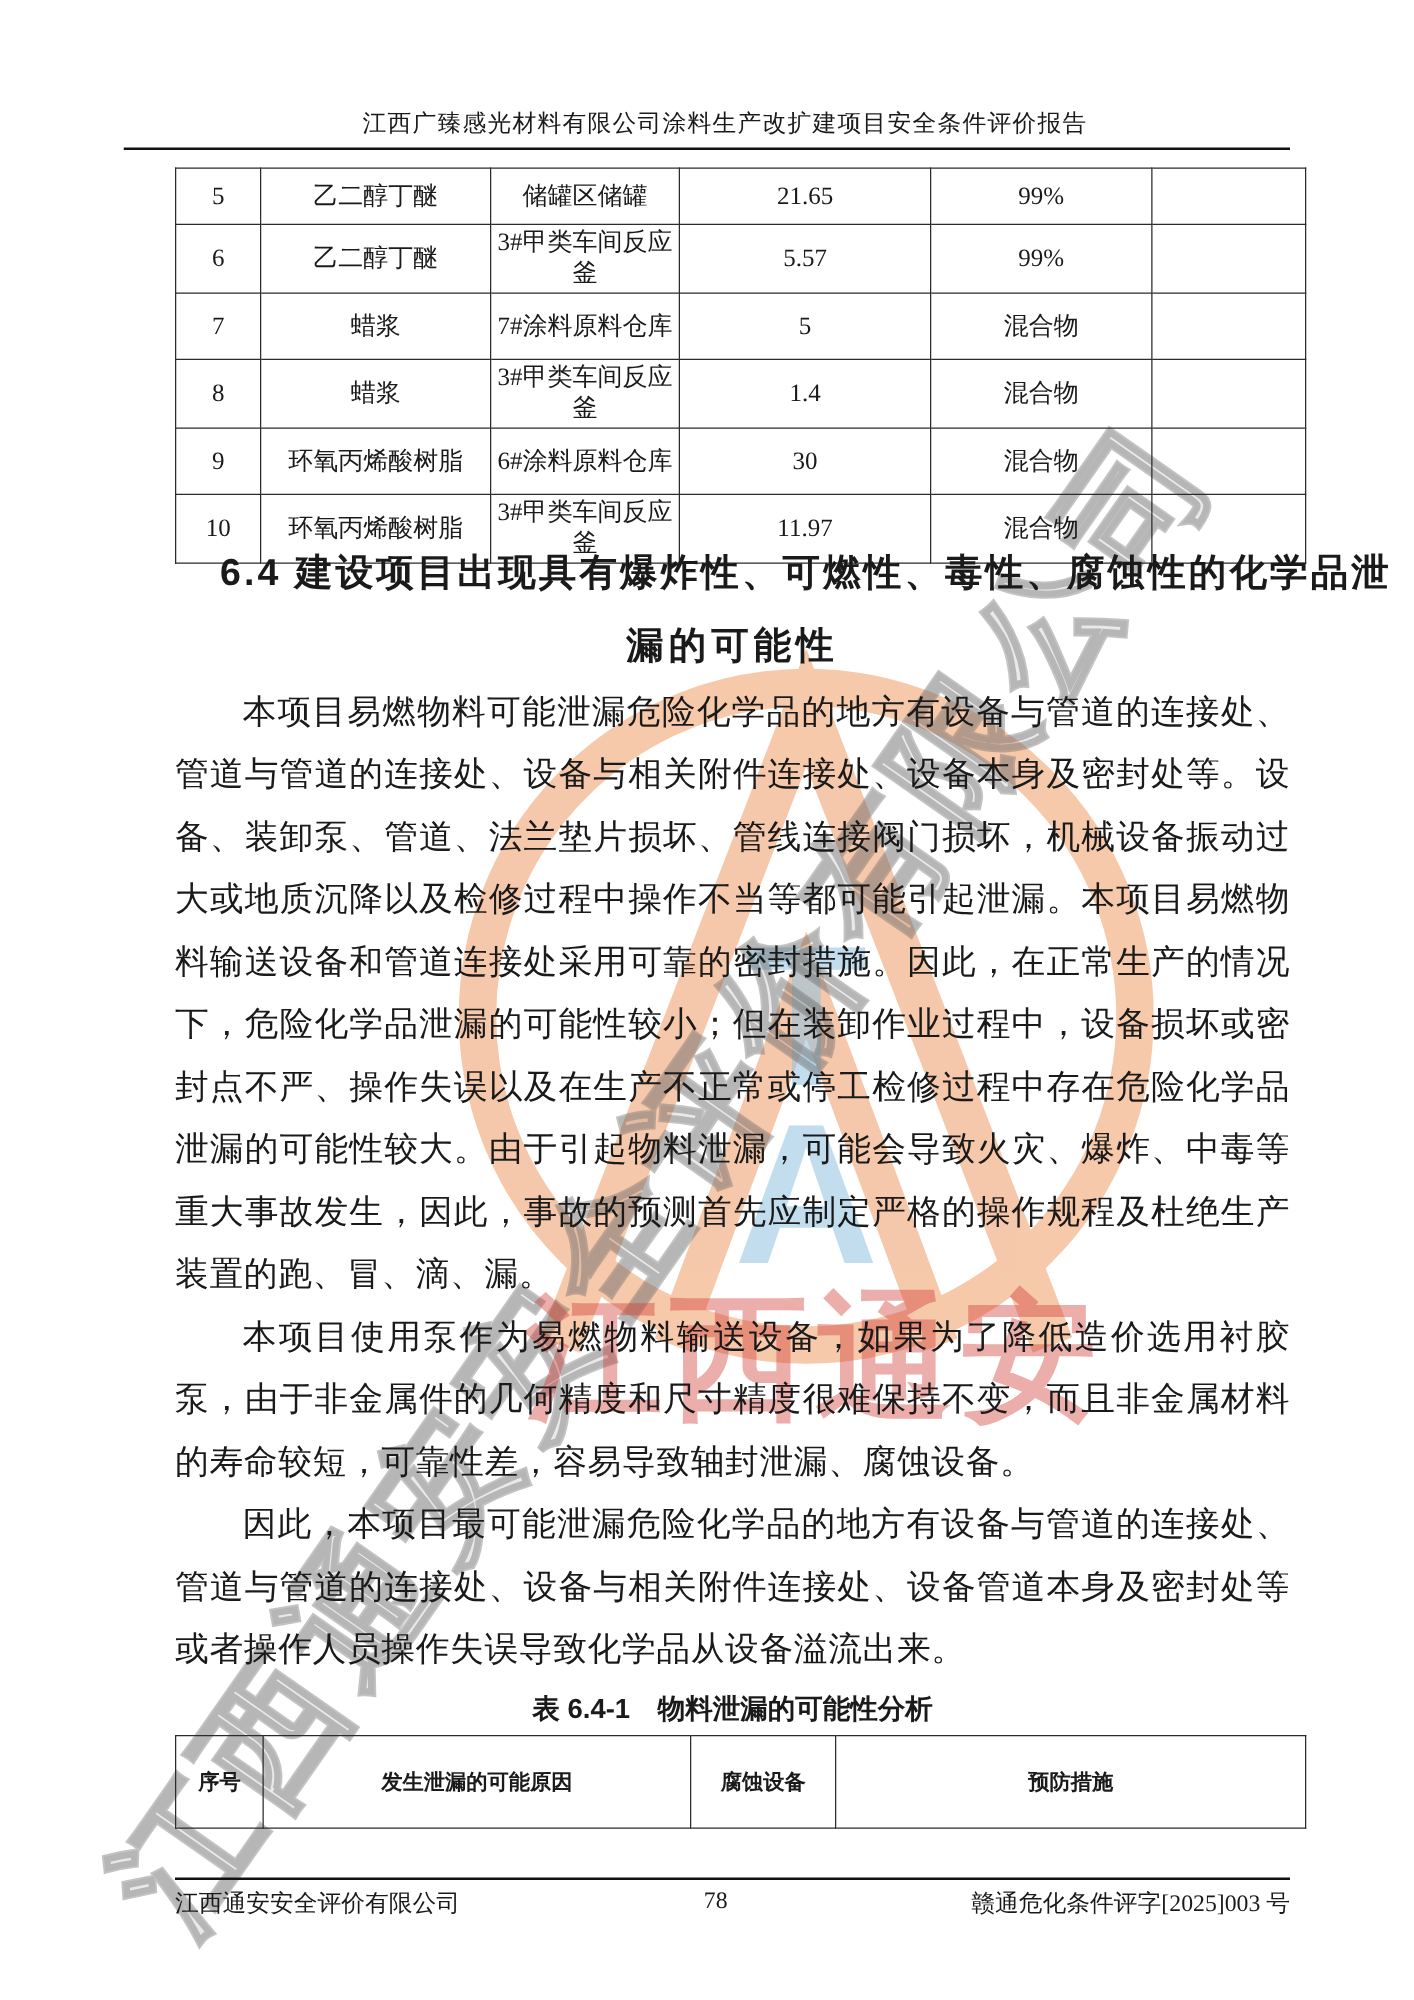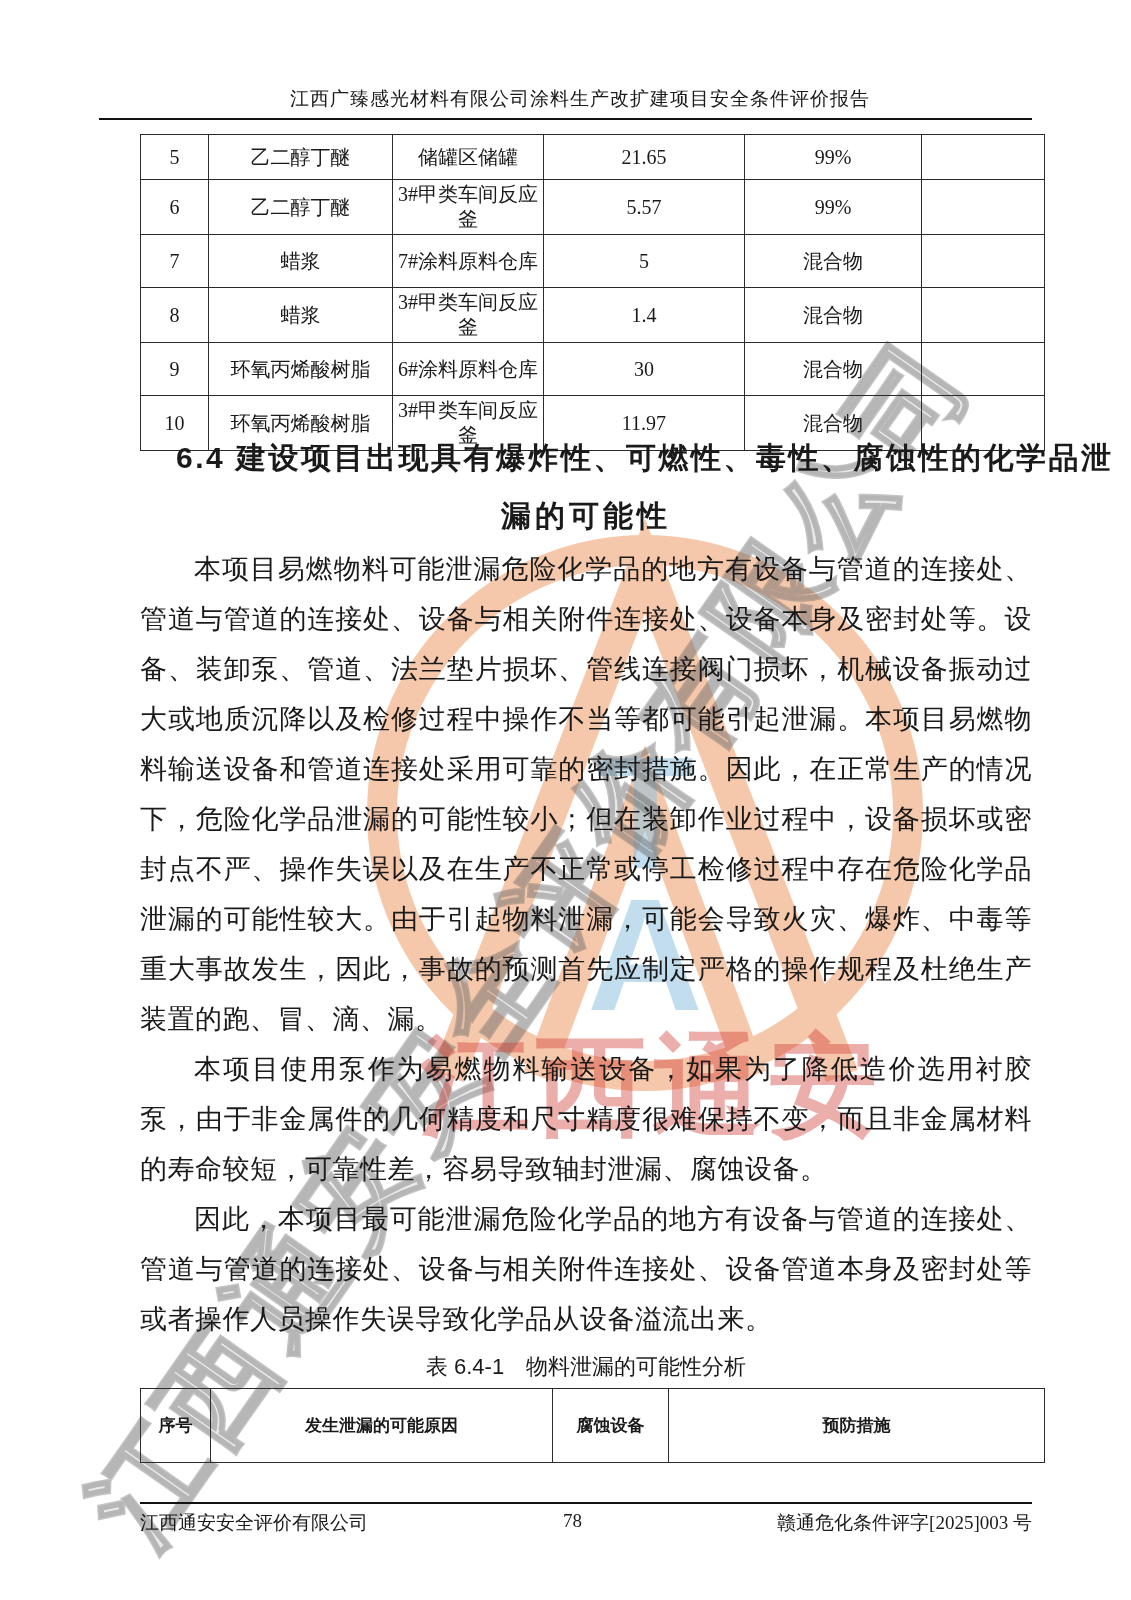--- a/index.html
+++ b/index.html
@@ -72,21 +72,21 @@
 
   .body-text { position:absolute; left:140px; top:544px; width:892px; }
   .body-text p {
     font-size:27px; line-height:50px; text-align:justify;
     text-indent:2em; letter-spacing:0.5px;
   }
 
   .leak-caption {
     position:absolute; left:140px; top:1352px; width:892px;
     text-align:center; font-family:"Liberation Sans","DejaVu Sans",sans-serif;
-    font-weight:normal; font-size:22px;
+    font-weight:bold; font-size:22px;
   }
   .leak-table { position:absolute; left:140px; top:1388px; width:904px; }
   .leak-table .c1{width:70px;} .leak-table .c2{width:342px;}
   .leak-table .c3{width:116px;} .leak-table .c4{width:376px;}
   .leak-table th {
     font-family:"Liberation Sans","DejaVu Sans",sans-serif;
     font-weight:bold; font-size:17px; height:74px;
   }
 
   .footer-rule {

